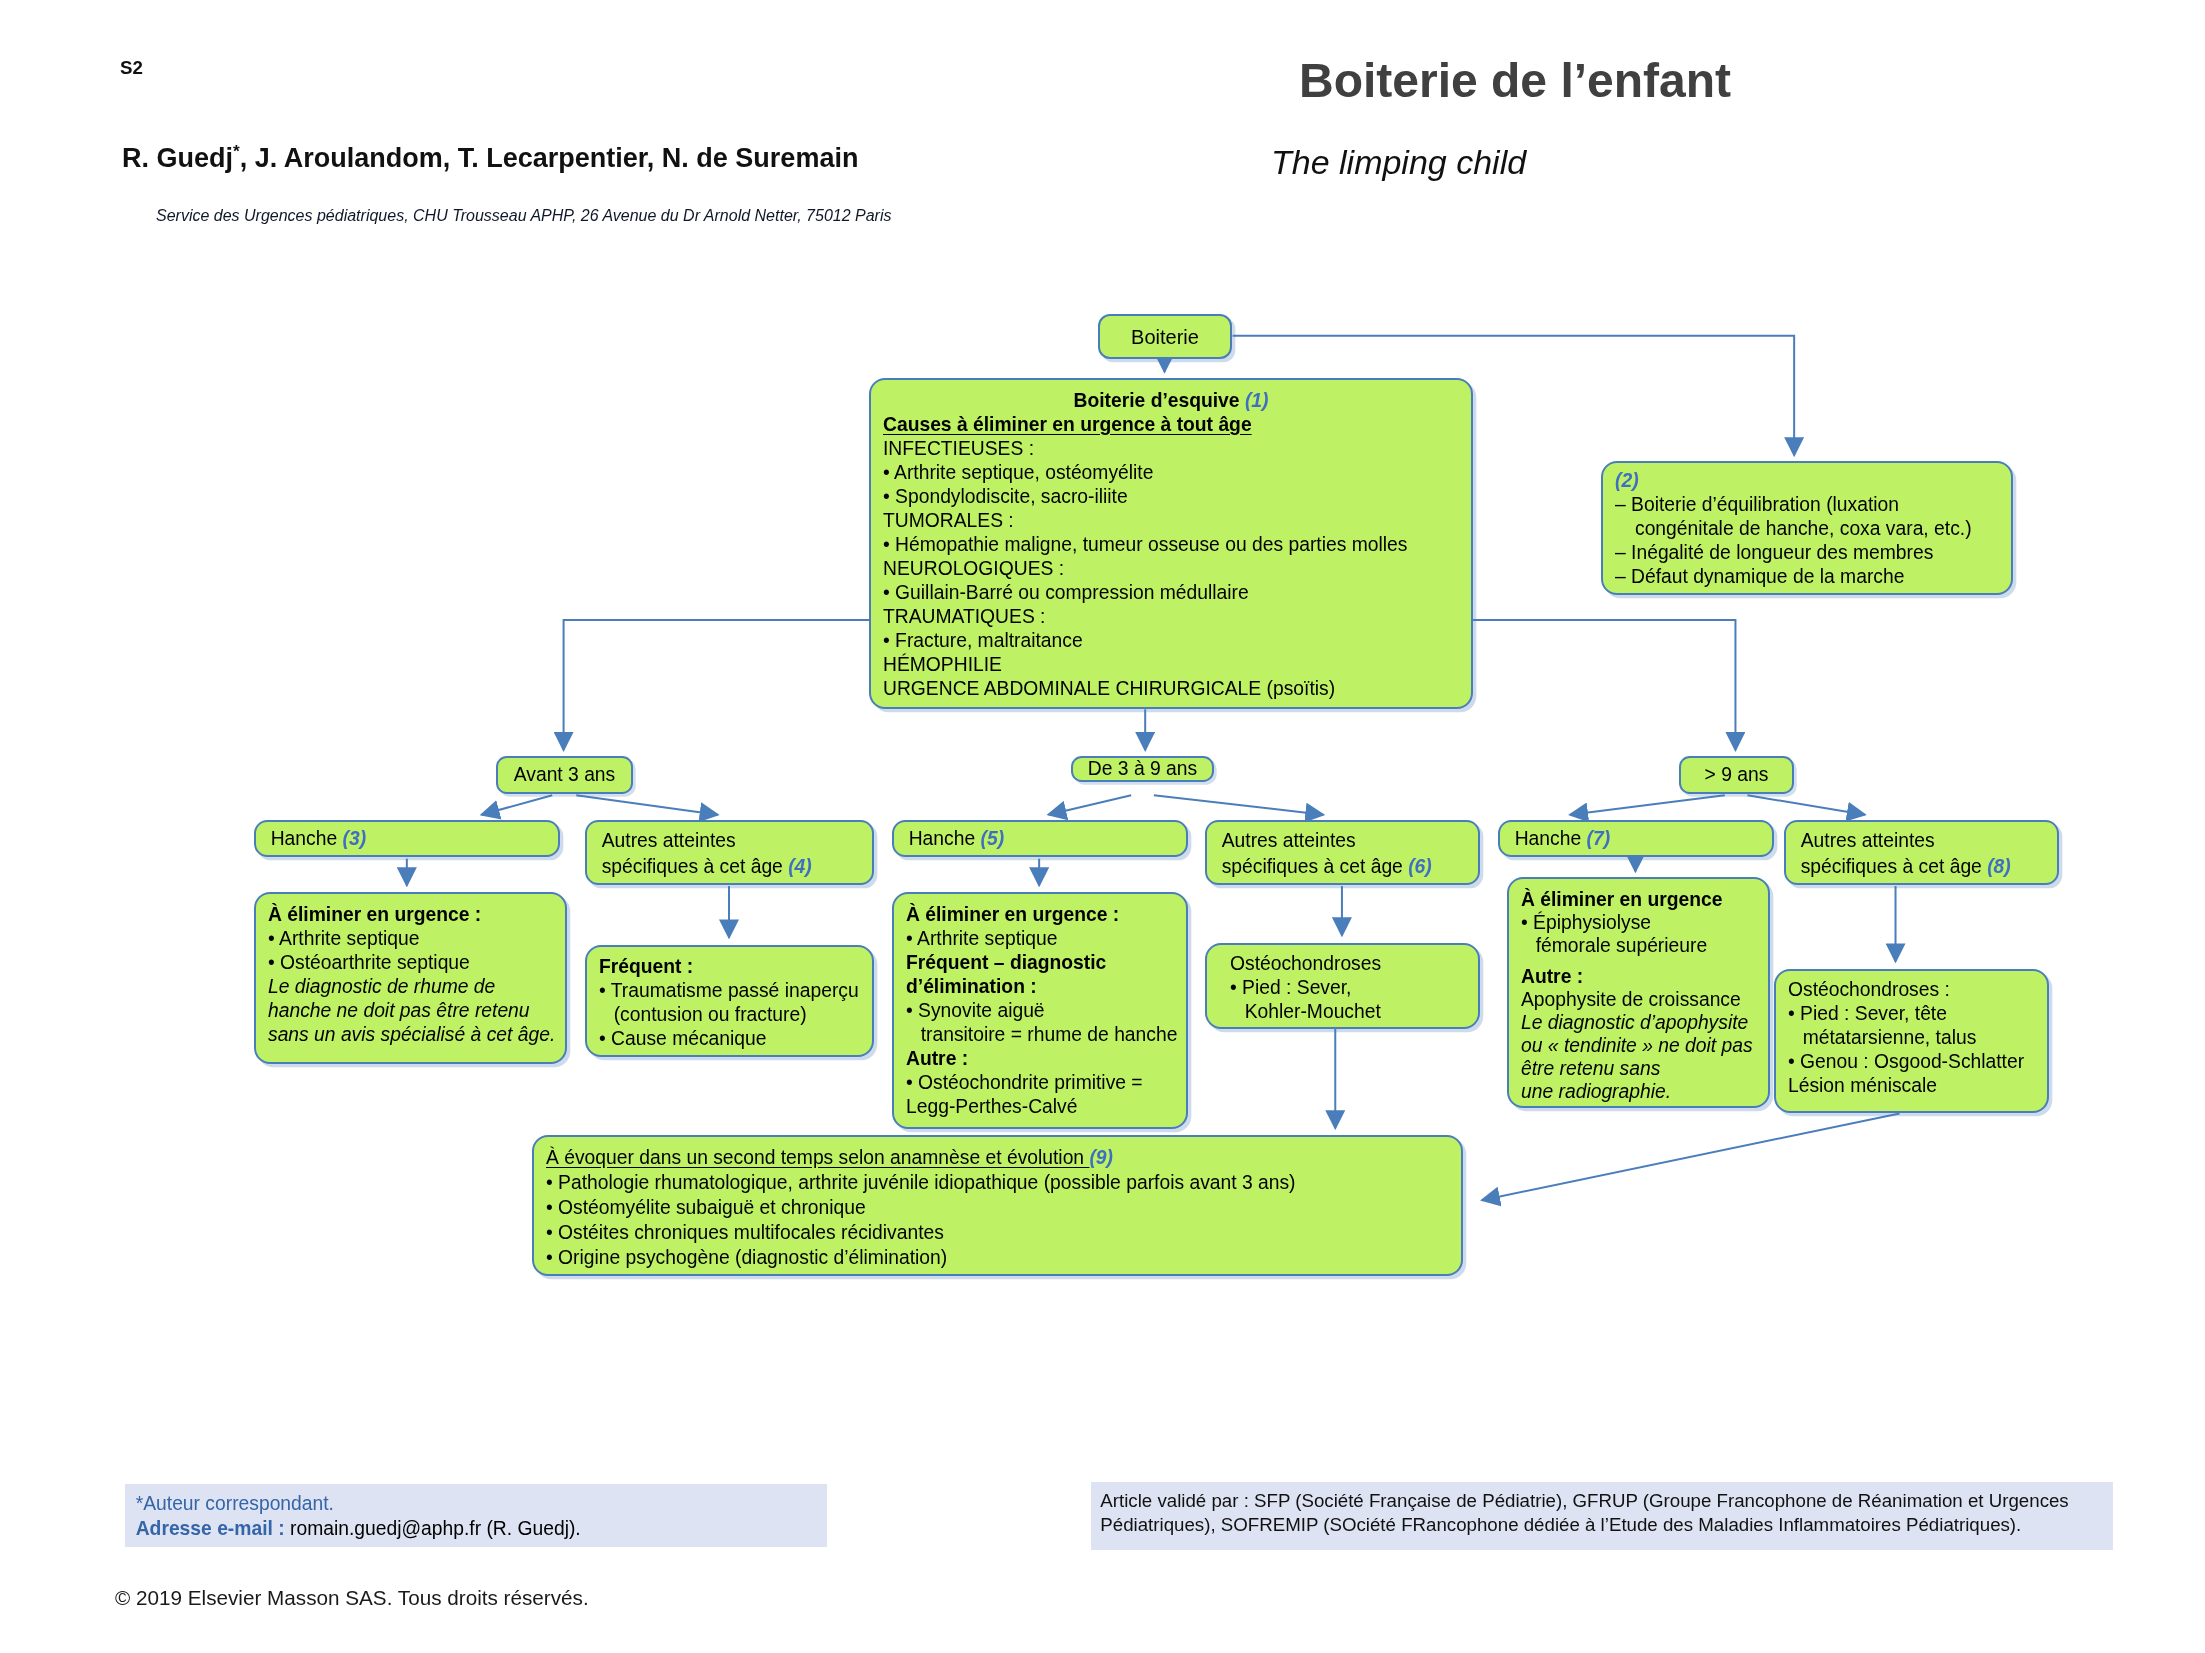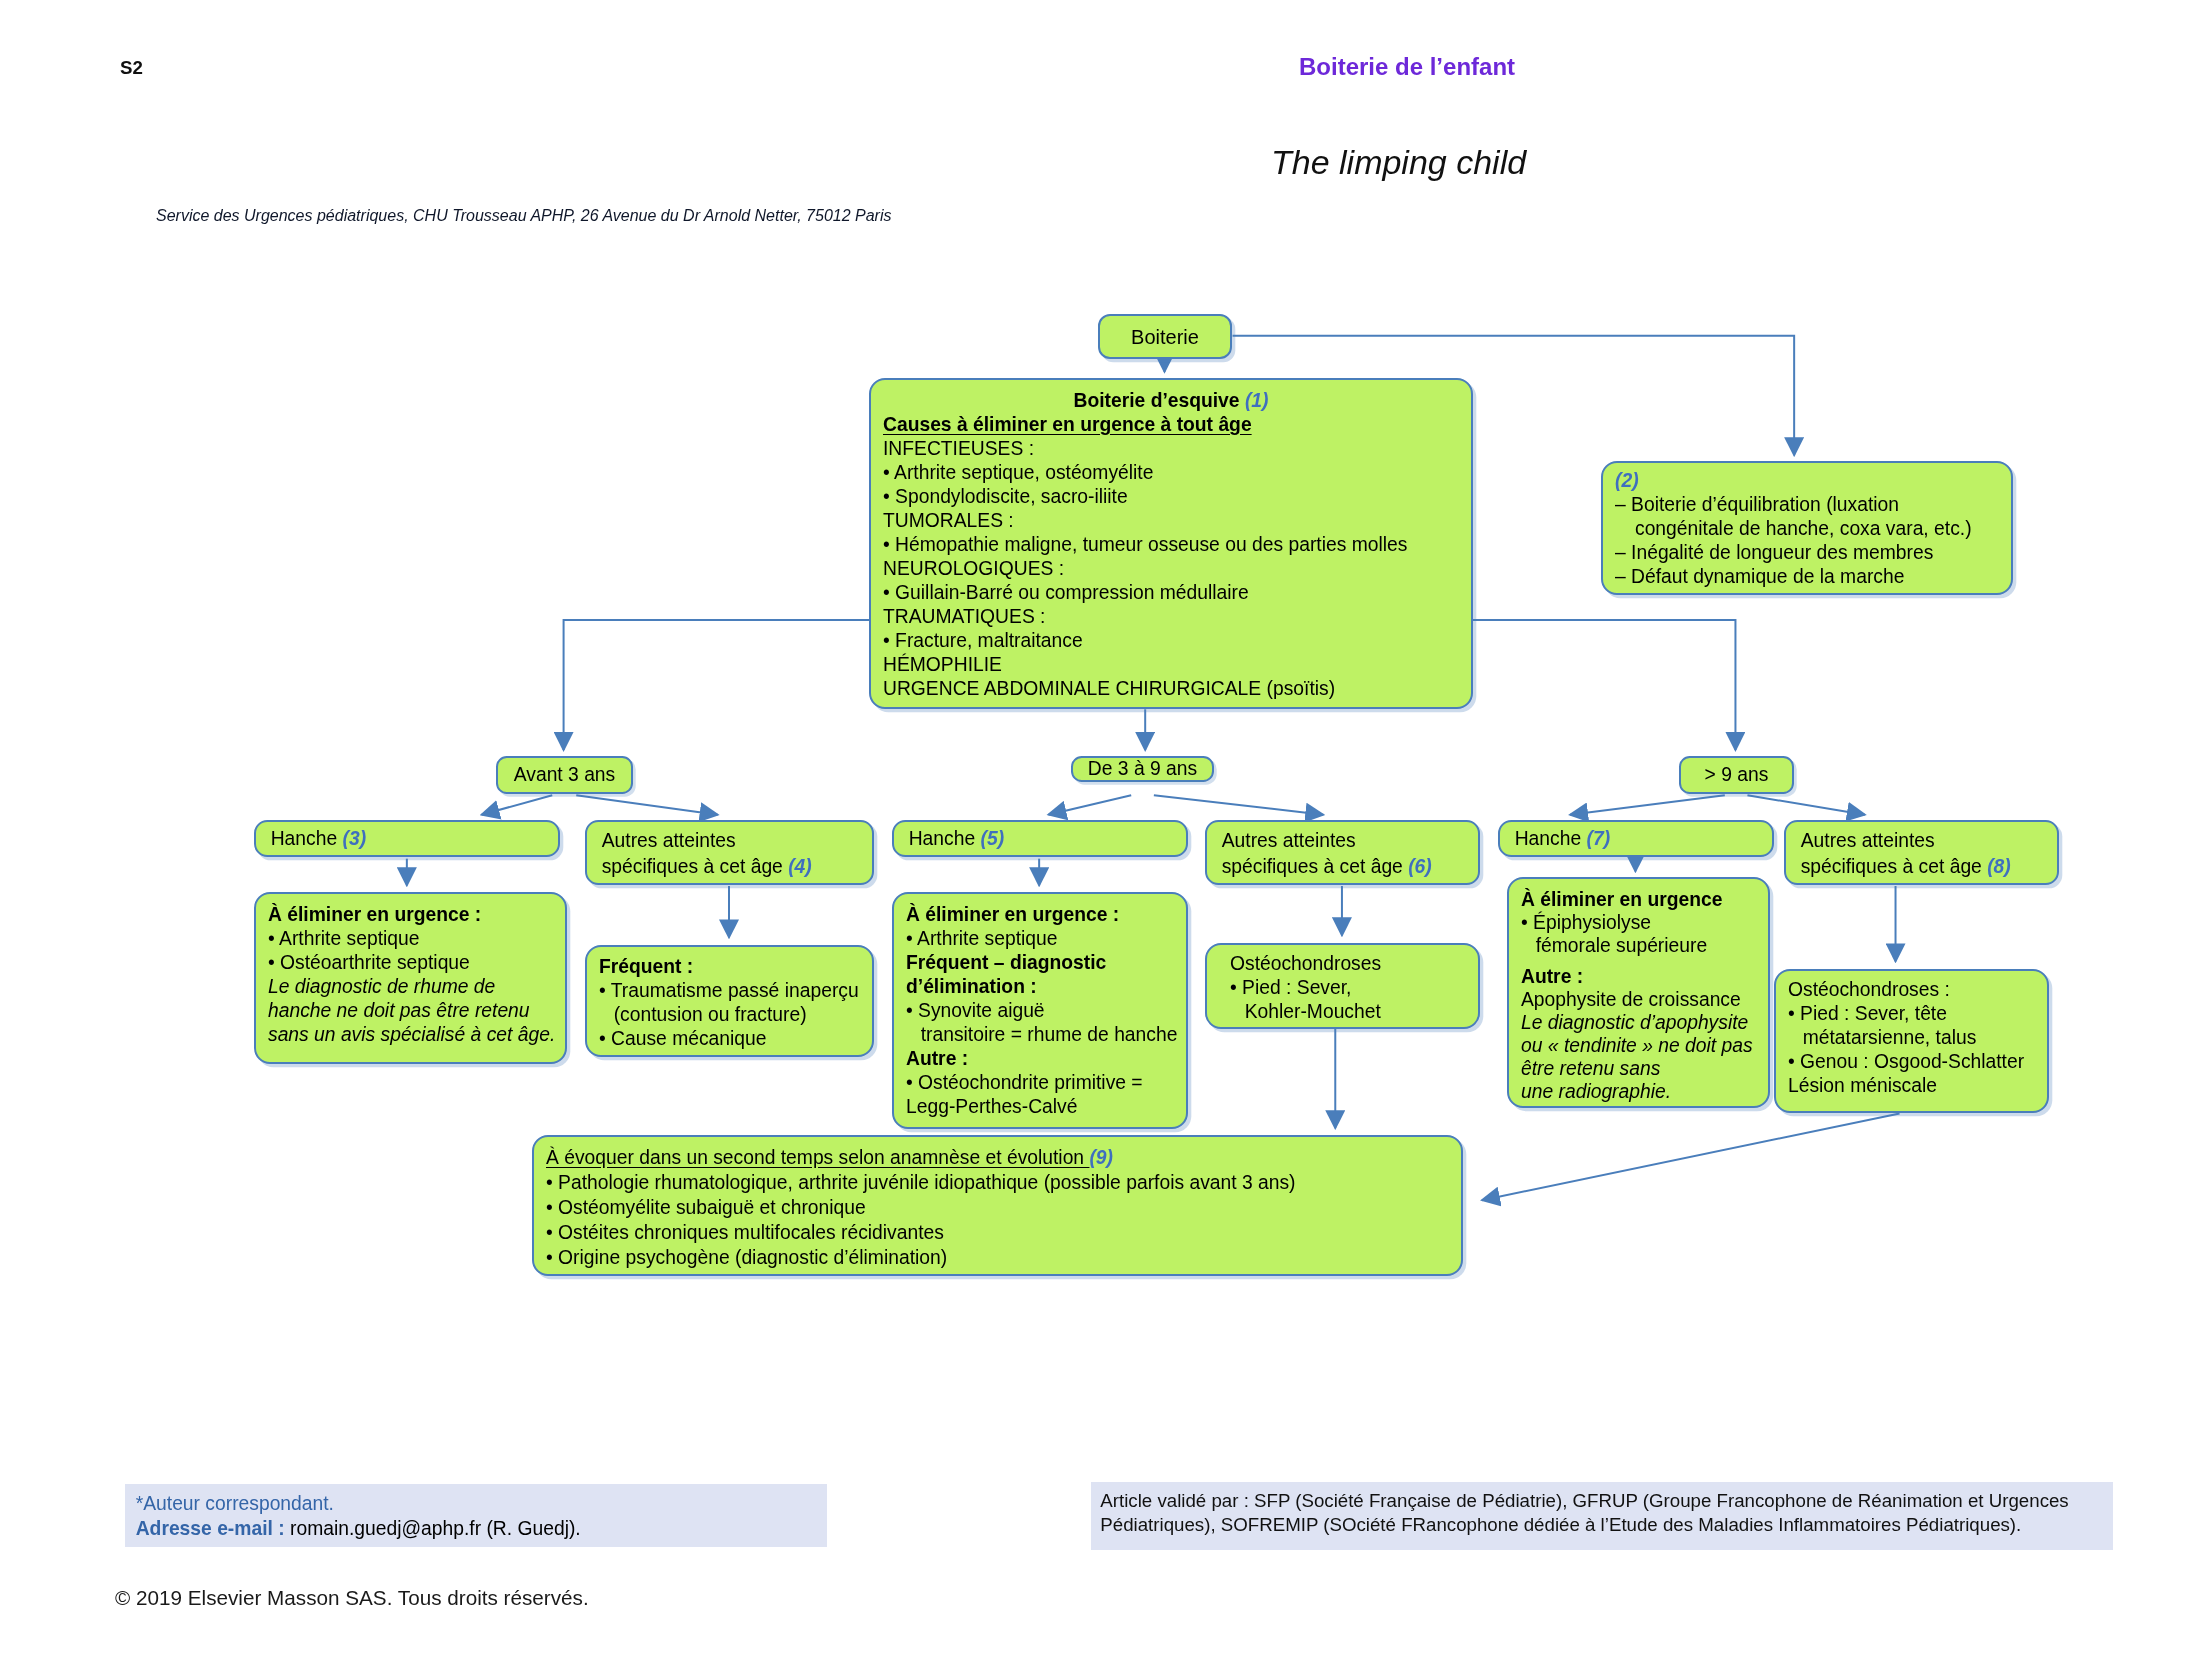--- a/index.html
+++ b/index.html
@@ -6,21 +6,21 @@
   .canvas{
     position:relative;width:2205px;height:1654px;background:#ffffff;overflow:hidden;
     font-family:"Liberation Sans", sans-serif;color:#000;
   }
   .abs{position:absolute;}
   
   .pageno{font-size:18.7px;font-weight:bold;color:#111;}
   .authors{font-size:27px;font-weight:bold;color:#111;}
   .authors sup{font-size:17.3px;}
   .affil{font-size:16px;font-style:italic;color:#0f172a;margin-left:32px;}
-  .title-fr{font-size:24px;font-weight:bold;color:#6d28d9;}
+  .title-fr{font-size:48px;font-weight:bold;color:#404040;}
   .title-en{font-size:34px;font-style:italic;color:#111;}
   
   .box{
     position:absolute;background:#bef264;border:2px solid #4a7ebb;border-radius:16px;
     box-shadow:3.3px 3.3px 0 rgba(74,126,187,0.28);
     font-size:19.3px;line-height:24px;padding:6.7px 12px;box-sizing:border-box;
   }
   .rootbox{display:flex;align-items:center;justify-content:center;border-radius:12px;font-size:20px;padding:0;}
   .agebox{display:flex;align-items:center;justify-content:center;border-radius:10.7px;font-size:19.3px;padding:0;box-shadow:2.7px 2.7px 0 rgba(74,126,187,0.25);}
   .hdr1{display:flex;align-items:center;padding:0 0 0 14.7px;border-radius:13.3px;}
@@ -41,20 +41,21 @@
   .fblue-b{color:#3465a8;font-weight:bold;}
   .footright{font-size:18.7px;line-height:24px;color:#111;}
   .copyright{font-size:20.7px;color:#1a1a1a;}
 </style>
 </head>
 <body>
 
 <div class="canvas">
 
   <div class="abs pageno" style="left:120px;top:57px;">S2</div>
+  <div class="abs authors" style="left:122px;top:141px;"><span>R. Guedj</span><sup>*</sup><span>, J. Aroulandom, T. Lecarpentier, N. de Suremain</span></div>
   <div class="abs affil" style="left:124px;top:207px;">Service des Urgences pédiatriques, CHU Trousseau APHP, 26 Avenue du Dr Arnold Netter, 75012 Paris</div>
   <div class="abs title-fr" style="left:1299px;top:53px;">Boiterie de l’enfant</div>
   <div class="abs title-en" style="left:1271px;top:143px;">The limping child</div>
 
   <svg class="wires" width="2205" height="1654" viewBox="0 0 3306 2479">
     <defs>
       <marker id="ah" viewBox="0 0 10 10" refX="9" refY="5" markerWidth="10" markerHeight="10" orient="auto">
         <path d="M0,0 L10,5 L0,10 Z" fill="#4a7ebb"></path>
       </marker>
     </defs>

